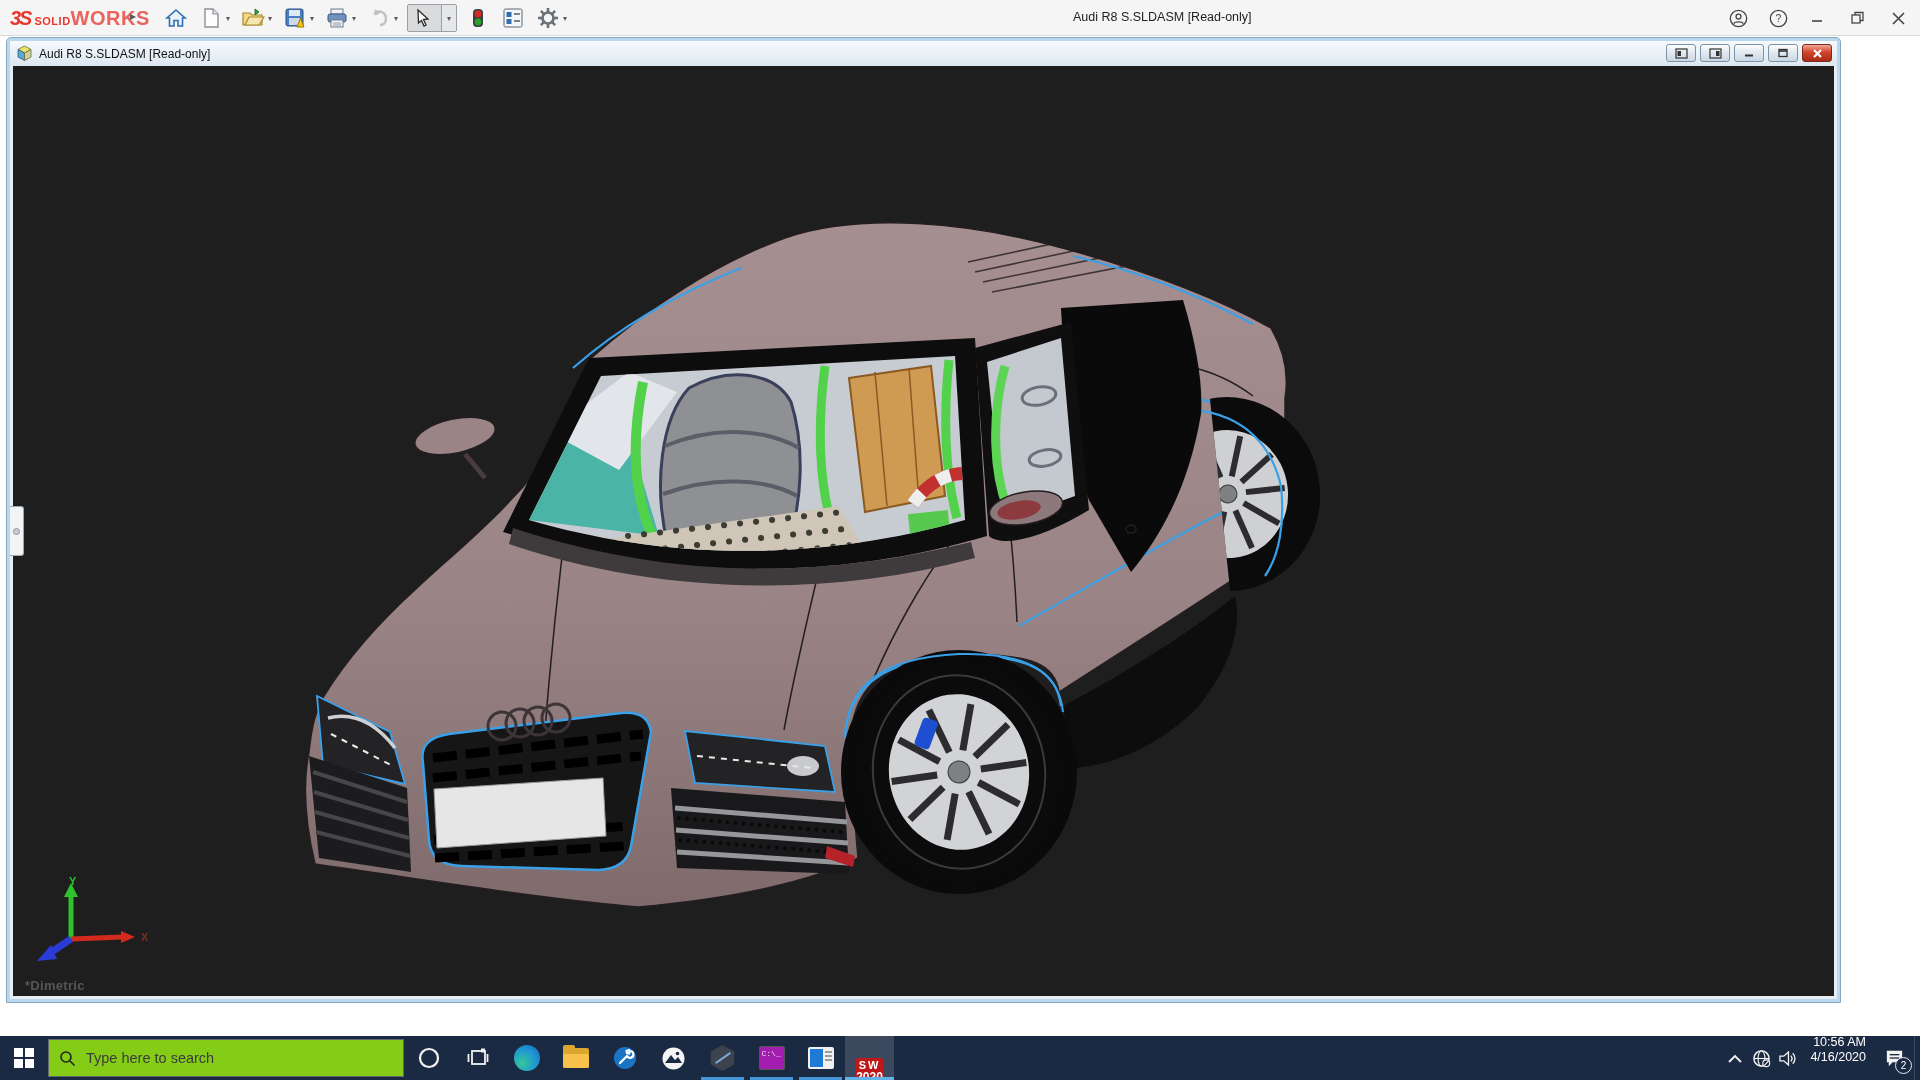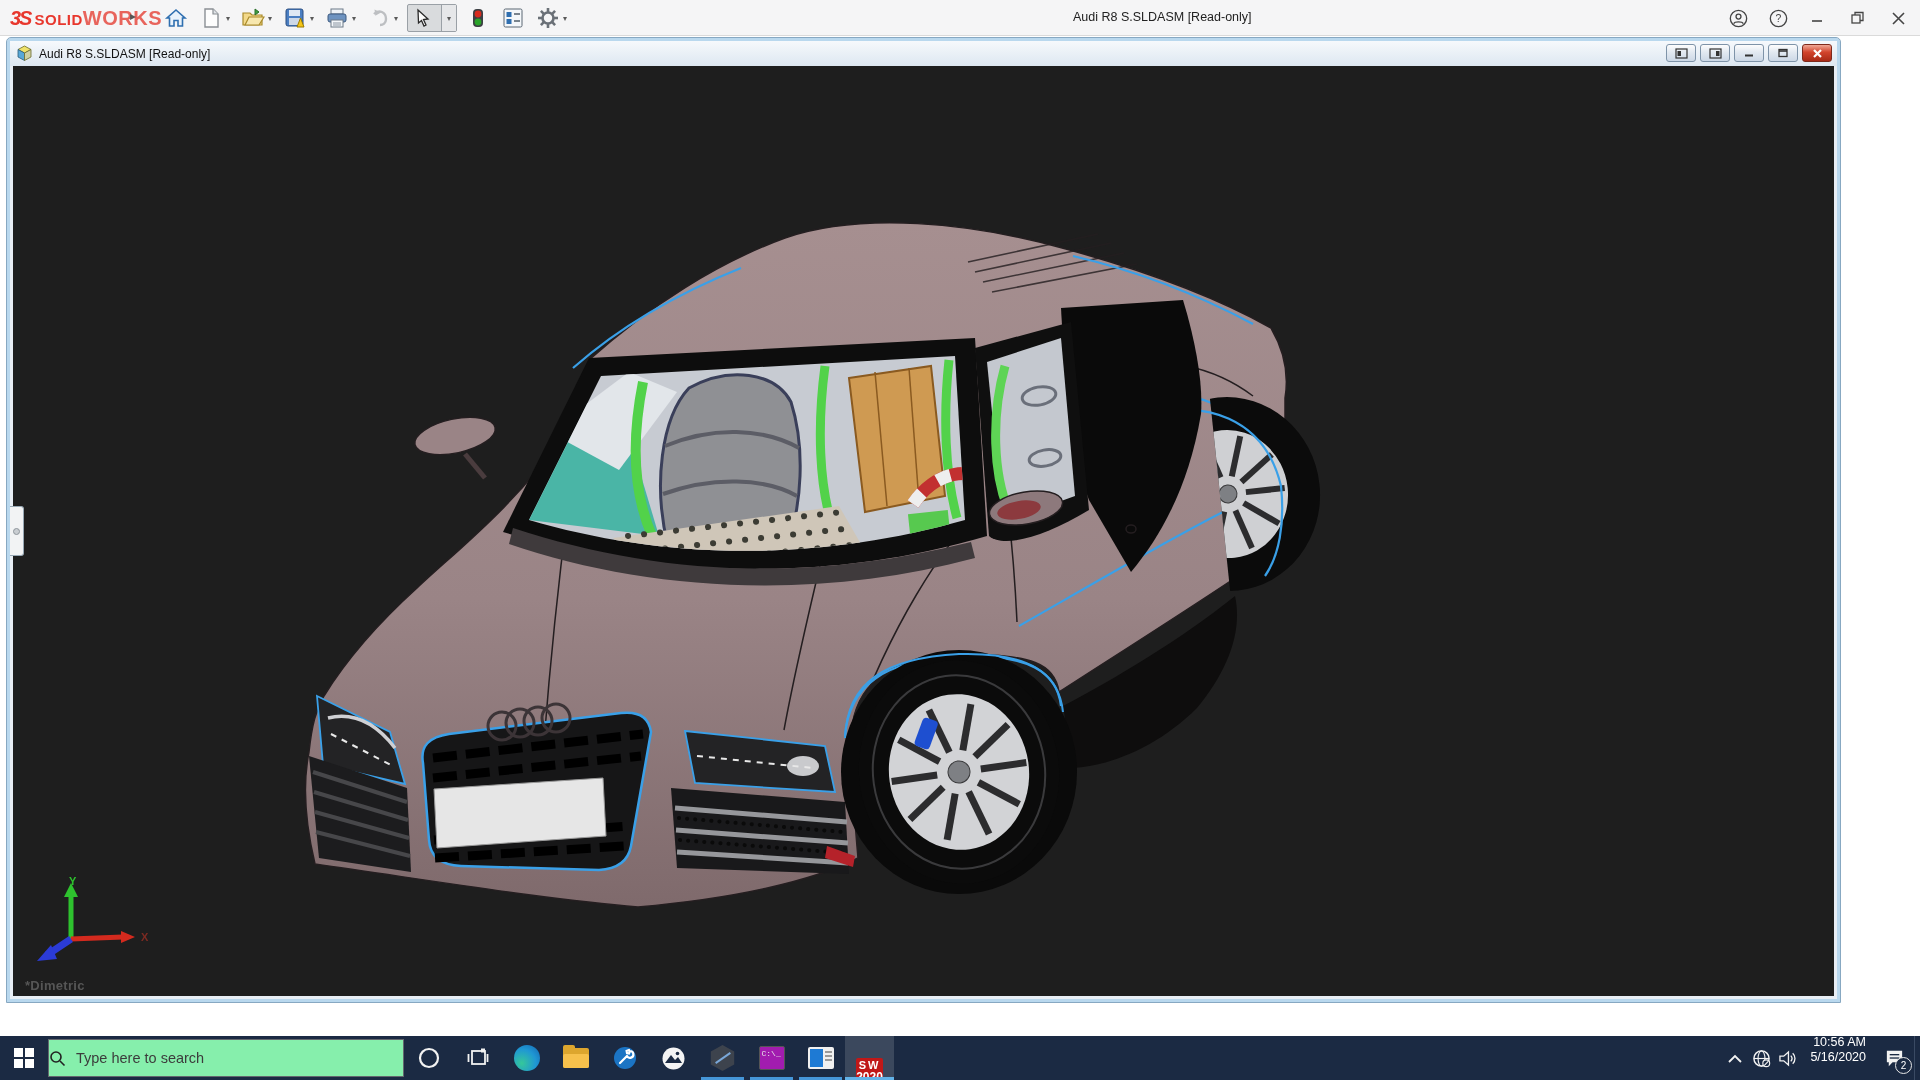--- a/index.html
+++ b/index.html
@@ -4,21 +4,21 @@
 <style>
   * { margin:0; padding:0; box-sizing:border-box; }
   html,body { width:1920px; height:1080px; overflow:hidden; background:#ffffff;
               font-family:"Liberation Sans", sans-serif; }
 
   
   .appbar { position:absolute; left:0; top:0; width:1920px; height:36px;
             background:#f5f5f6; border-bottom:1px solid #dadada; }
   .logo { position:absolute; left:10px; top:7px; display:flex; align-items:baseline; }
   .logo .mark { font-style:italic; font-weight:900; font-size:20px; color:#e8372d; letter-spacing:-2px; margin-right:4px; }
-  .logo .solid { font-weight:800; font-size:15px; color:#e8372d; letter-spacing:.5px; }
+  .logo .solid { font-weight:800; font-size:11px; color:#e8372d; letter-spacing:.5px; }
   .logo .works { font-weight:700; font-size:20px; color:#e8645c; letter-spacing:.5px; }
   .flyout-arrow { position:absolute; left:130px; top:9px; font-size:12px; color:#555; }
 
   .toolbar { position:absolute; left:162px; top:0; height:36px; display:flex; align-items:center; }
   .tb-item { display:flex; align-items:center; margin-right:7px; height:30px; padding:0 2px; border-radius:3px; }
   .dd { font-size:8px; color:#5a5a5a; margin-left:3px; }
   .tb-sel { display:flex; align-items:stretch; border:1px solid #9aa0a6; background:#d9dbdd; border-radius:2px; height:28px; margin-right:7px; }
   .tb-sel .cell { display:flex; align-items:center; padding:0 5px; }
   .tb-sel .cell + .cell { border-left:1px solid #9aa0a6; background:#e6e7e9; }
   .icon24 { width:24px; height:24px; display:block; }
@@ -50,22 +50,22 @@
                   background:#f2f3f4; border:1px solid #98a8b4; border-left:none;
                   border-radius:0 3px 3px 0; z-index:6; display:flex; align-items:center; justify-content:center; }
   .collapse-tab .dot { width:7px; height:7px; border-radius:50%; background:#c9cdd1; border:1px solid #8f969c; }
 
   
   .taskbar { position:absolute; left:0; bottom:0; width:1920px; height:44px; background:#1b2a43;
              display:flex; align-items:center; color:#fff; }
   .start { width:48px; height:44px; display:flex; align-items:center; justify-content:center; }
   .winlogo { display:grid; grid-template-columns:9px 9px; grid-template-rows:9px 9px; gap:2px; }
   .winlogo span { background:#ffffff; }
-  .searchbox { width:356px; height:38px; background:#86efac; border:1px solid #63686e;
-               display:flex; align-items:center; padding:0 0; gap:10px; }
+  .searchbox { width:356px; height:38px; background:#84cc16; border:1px solid #63686e;
+               display:flex; align-items:center; padding:0 10px; gap:10px; }
   .searchbox input { border:none; outline:none; font-size:14.5px; color:#333; width:280px;
                      font-family:"Liberation Sans", sans-serif; background:transparent; }
   .searchbox input::placeholder { color:#3c3c3c; opacity:1; }
   .tb-app { position:relative; width:49px; height:44px; display:flex; align-items:center; justify-content:center; }
   .tb-app.open .indicator { position:absolute; bottom:0; left:3px; right:3px; height:3px; background:#4596d8; }
   .tb-app.active { background:rgba(255,255,255,.14); }
   .tb-app.active .indicator { left:0; right:0; background:#62b2e8; }
 
   .tray { position:absolute; right:0; bottom:0; height:44px; display:flex; align-items:center; }
   .tray-ico { width:26px; height:44px; display:flex; align-items:center; justify-content:center; }
@@ -598,21 +598,21 @@
     </div>
     <div class="tray-ico">
       <svg width="19" height="17" viewBox="0 0 20 18">
         <polygon points="2,6.5 6,6.5 11,2 11,16 6,11.5 2,11.5" fill="none" stroke="#f2f2f2" stroke-width="1.4"></polygon>
         <path d="M13.5 6 A4.5 4.5 0 0 1 13.5 12" fill="none" stroke="#f2f2f2" stroke-width="1.4"></path>
         <path d="M15.5 3.5 A7.5 7.5 0 0 1 15.5 14.5" fill="none" stroke="#f2f2f2" stroke-width="1.4"></path>
       </svg>
     </div>
     <div class="clock">
       <div>10:56 AM</div>
-      <div>5/16/2020</div>
+      <div>4/16/2020</div>
     </div>
     <div class="actioncenter">
       <svg width="21" height="21" viewBox="0 0 22 22">
         <path d="M3 3 H19 V15 H9 L5 19 V15 H3 Z" fill="#f2f2f2"></path>
         <line x1="6" y1="7" x2="16" y2="7" stroke="#1b2a43" stroke-width="1.4"></line>
         <line x1="6" y1="10.5" x2="16" y2="10.5" stroke="#1b2a43" stroke-width="1.4"></line>
       </svg>
       <span class="ac-badge">2</span>
     </div>
     <div class="showdesk"></div>

